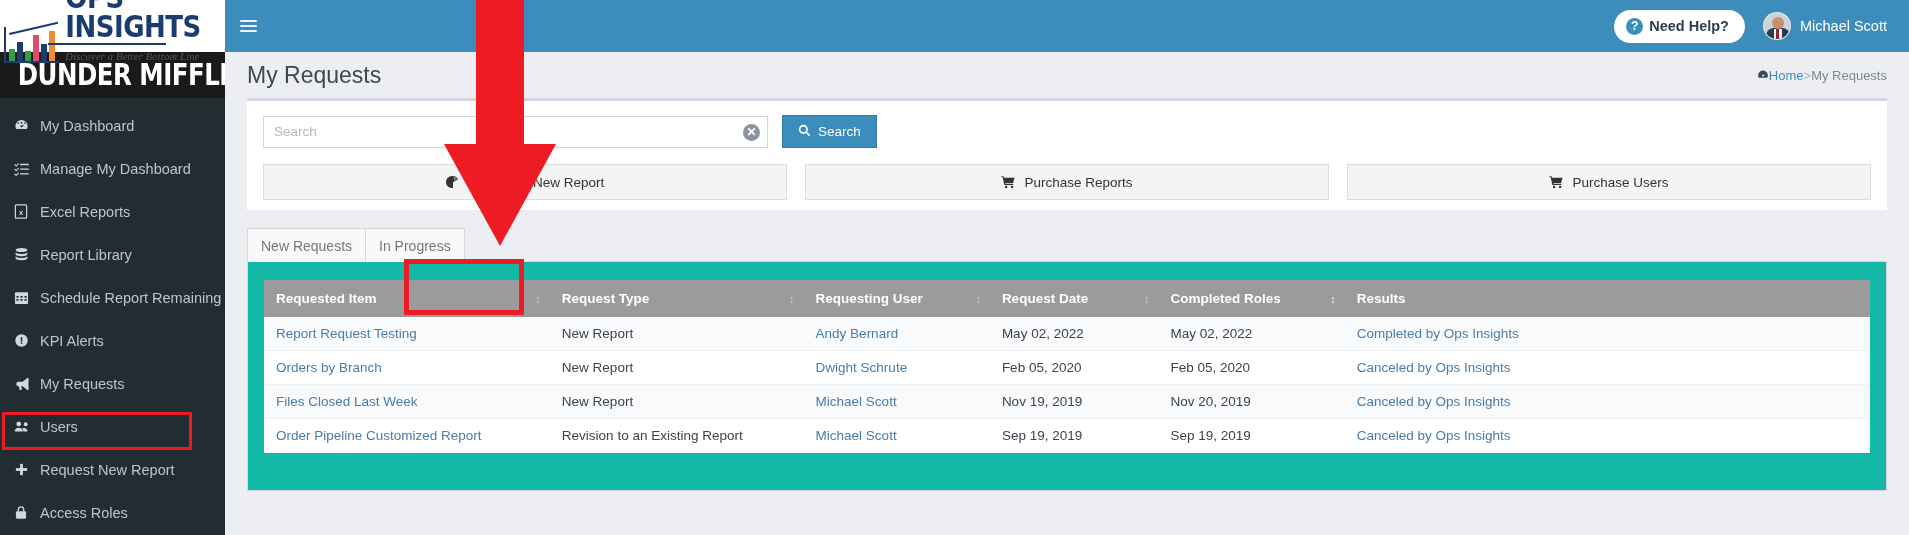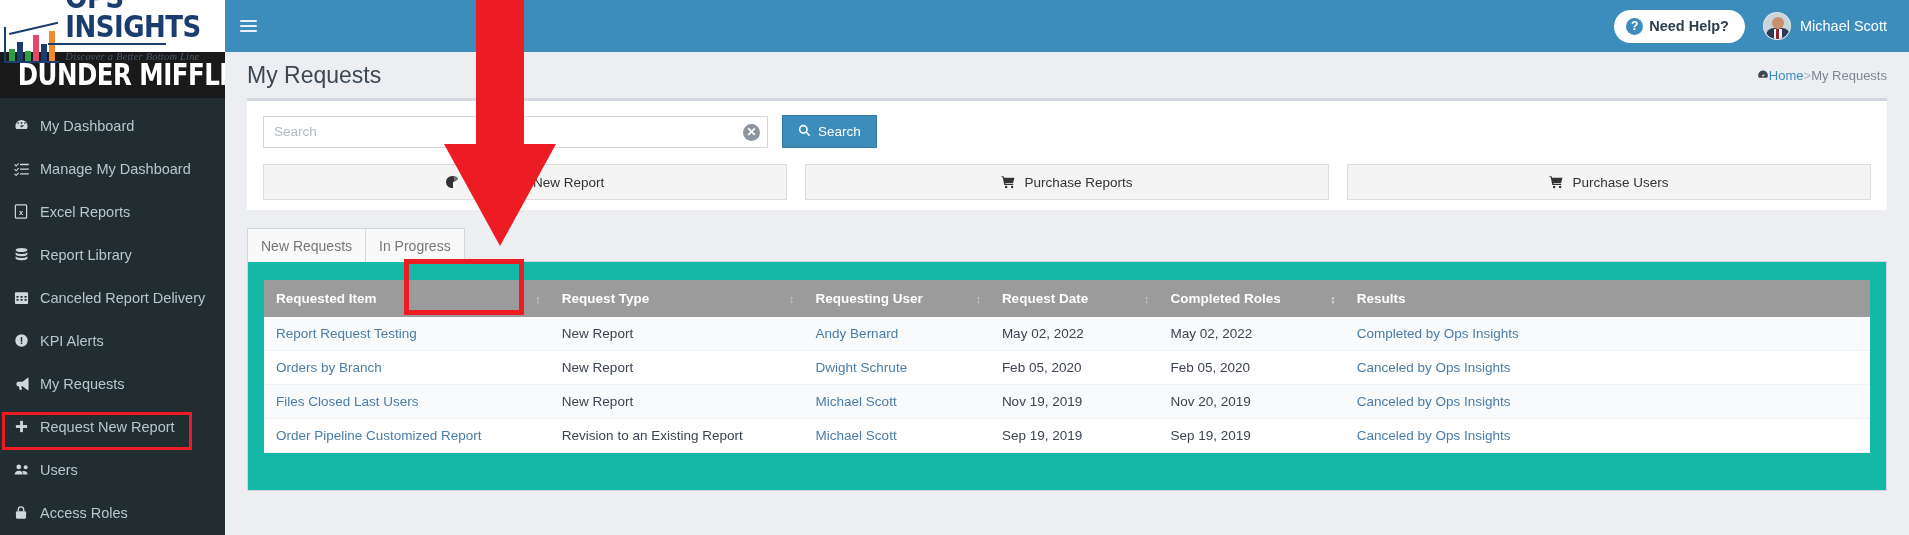--- a/index.html
+++ b/index.html
@@ -318,63 +318,63 @@
           <svg width="15" height="15" viewBox="0 0 16 16" fill="#cfd8dc">
               <rect x="1" y="2.4" width="14" height="12.4" rx="1"></rect>
               <rect x="2.6" y="6.4" width="2.3" height="1.8" fill="#222d32"></rect>
               <rect x="6.9" y="6.4" width="2.3" height="1.8" fill="#222d32"></rect>
               <rect x="11.2" y="6.4" width="2.3" height="1.8" fill="#222d32"></rect>
               <rect x="2.6" y="9.6" width="2.3" height="1.8" fill="#222d32"></rect>
               <rect x="6.9" y="9.6" width="2.3" height="1.8" fill="#222d32"></rect>
               <rect x="11.2" y="9.6" width="2.3" height="1.8" fill="#222d32"></rect>
             </svg>
         </span>
-        <span>Canceled Report Delivery</span>
+        <span>Schedule Report Remaining</span>
       </div>
 
       <div class="nav-item">
         <span class="ico">
           <svg width="15" height="15" viewBox="0 0 16 16">
               <circle cx="8" cy="8" r="6.6" fill="#cfd8dc"></circle>
               <rect x="7.2" y="4.3" width="1.6" height="5" fill="#222d32"></rect>
               <rect x="7.2" y="10.1" width="1.6" height="1.6" fill="#222d32"></rect>
             </svg>
         </span>
         <span>KPI Alerts</span>
       </div>
 
       <div class="nav-item">
         <span class="ico">
           <svg width="16" height="15" viewBox="0 0 16 16" fill="#cfd8dc">
               <path d="M15 2.6c0-.7-.8-1.1-1.3-.6L8.6 6H4.2C3 6 2 7 2 8.2v.6C2 10 3 11 4.2 11h.4l.7 3.1c.1.5.5.8 1 .8h.6c.6 0 1-.5.9-1.1L7.2 11h1.4l5.1 4c.5.4 1.3 0 1.3-.6V2.6z"></path>
             </svg>
         </span>
         <span>My Requests</span>
-      </div>
-
-      <div class="nav-item highlighted">
-        <span class="ico">
-          <svg width="15" height="15" viewBox="0 0 16 16" fill="#cfd8dc">
-              <rect x="6.5" y="2" width="3" height="12"></rect>
-              <rect x="2" y="6.5" width="12" height="3"></rect>
-            </svg>
-        </span>
-        <span>Request New Report</span>
       </div>
 
       <div class="nav-item">
         <span class="ico">
           <svg width="17" height="15" viewBox="0 0 18 16" fill="#cfd8dc">
               <circle cx="5" cy="5.2" r="2.5"></circle>
               <circle cx="12.4" cy="5.6" r="2.1"></circle>
               <path d="M.6 13.4c0-2.5 2-4.1 4.4-4.1s4.4 1.6 4.4 4.1H.6z"></path>
               <path d="M9.9 13.4c0-1.5-.5-2.7-1.3-3.5.6-.3 1.3-.4 2-.4 2.1 0 3.8 1.4 3.8 3.9H9.9z"></path>
             </svg>
         </span>
         <span>Users</span>
+      </div>
+
+      <div class="nav-item highlighted">
+        <span class="ico">
+          <svg width="15" height="15" viewBox="0 0 16 16" fill="#cfd8dc">
+              <rect x="6.5" y="2" width="3" height="12"></rect>
+              <rect x="2" y="6.5" width="12" height="3"></rect>
+            </svg>
+        </span>
+        <span>Request New Report</span>
       </div>
 
       <div class="nav-item">
         <span class="ico">
           <svg width="14" height="15" viewBox="0 0 14 16" fill="#cfd8dc">
               <path d="M3.4 6.6V4.8a3.6 3.6 0 017.2 0v1.8H9.1V4.8a2.1 2.1 0 00-4.2 0v1.8z"></path>
               <rect x="1.6" y="6.6" width="10.8" height="8" rx="1.2"></rect>
             </svg>
         </span>
         <span>Access Roles</span>
@@ -535,21 +535,21 @@
             </tr>
             <tr>
               <td class="link"><a class="celllink">Orders by Branch</a></td>
               <td>New Report</td>
               <td class="link"><a class="celllink">Dwight Schrute</a></td>
               <td>Feb 05, 2020</td>
               <td>Feb 05, 2020</td>
               <td class="link"><a class="celllink">Canceled by Ops Insights</a></td>
             </tr>
             <tr>
-              <td class="link"><a class="celllink">Files Closed Last Users</a></td>
+              <td class="link"><a class="celllink">Files Closed Last Week</a></td>
               <td>New Report</td>
               <td class="link"><a class="celllink">Michael Scott</a></td>
               <td>Nov 19, 2019</td>
               <td>Nov 20, 2019</td>
               <td class="link"><a class="celllink">Canceled by Ops Insights</a></td>
             </tr>
             <tr>
               <td class="link"><a class="celllink">Order Pipeline Customized Report</a></td>
               <td>Revision to an Existing Report</td>
               <td class="link"><a class="celllink">Michael Scott</a></td>

